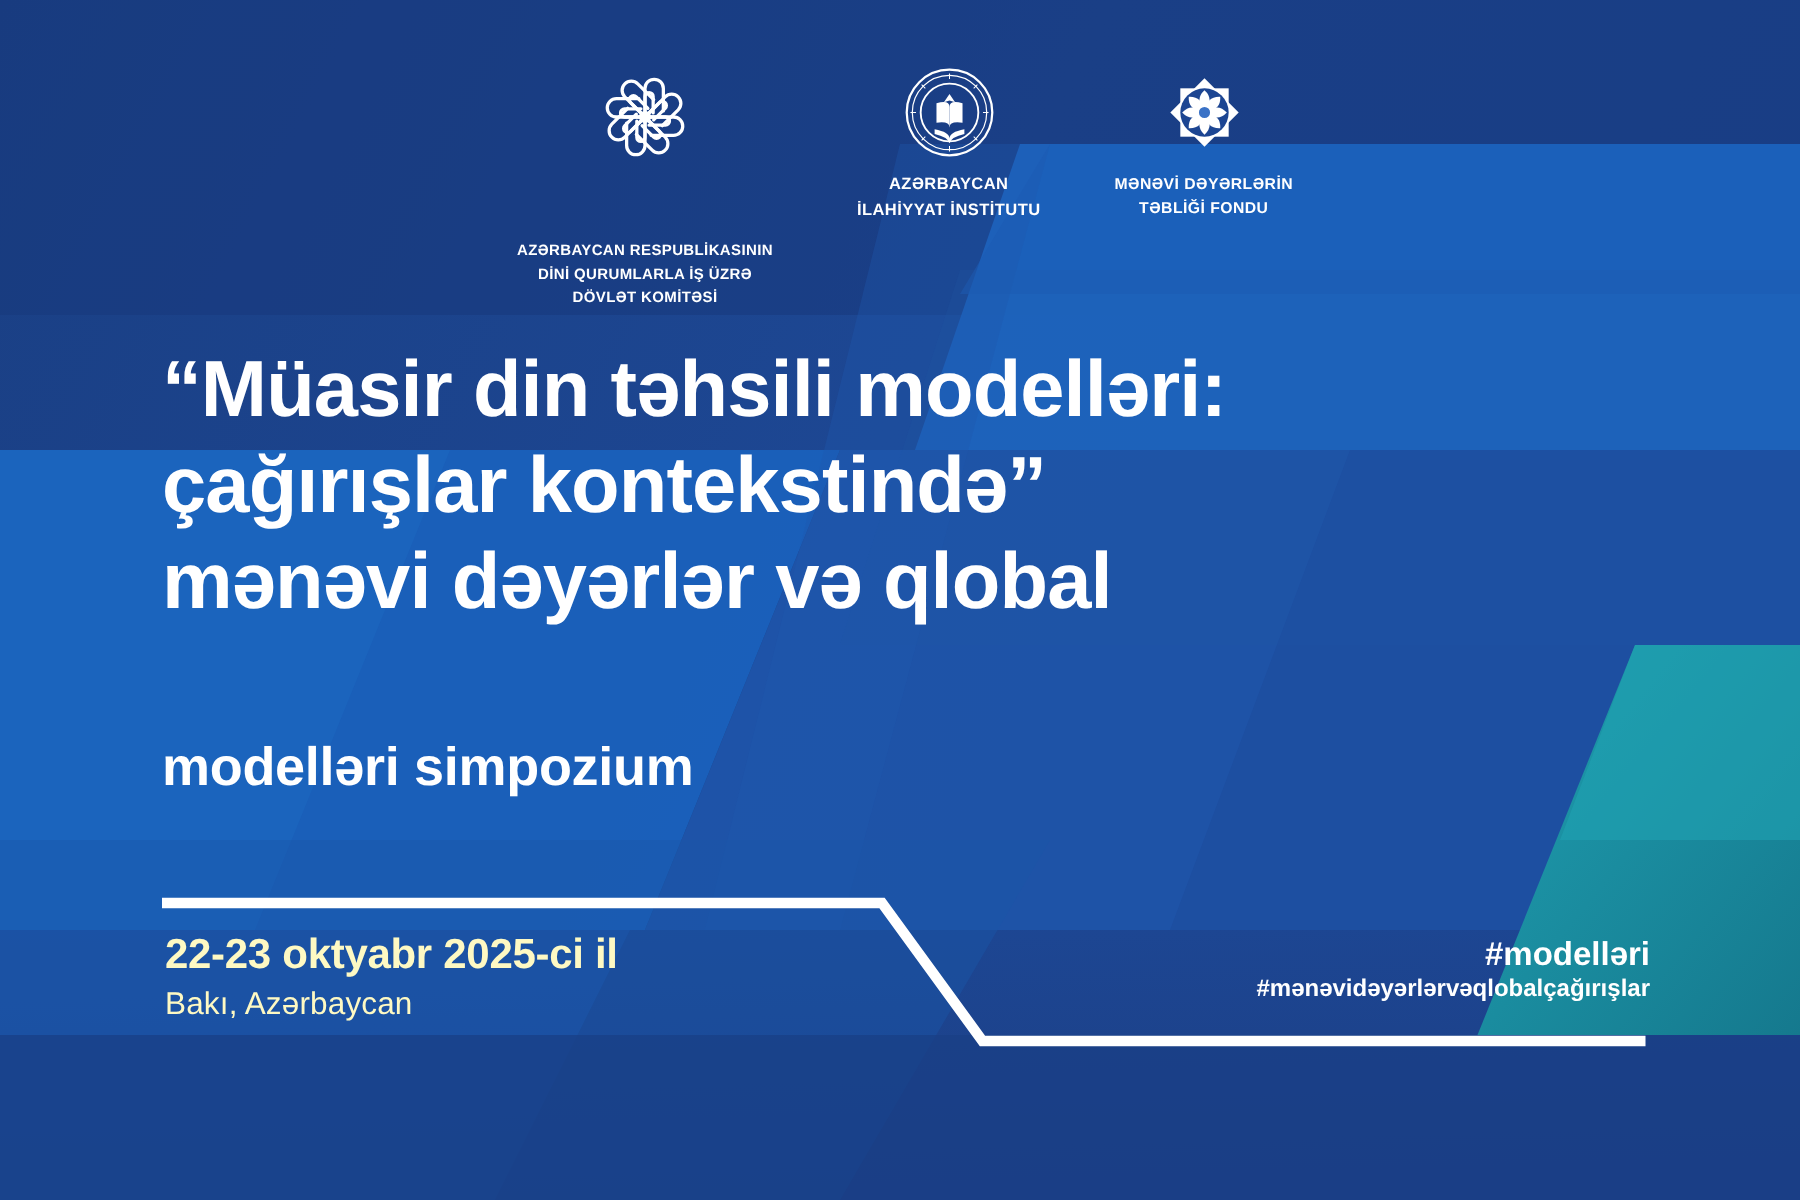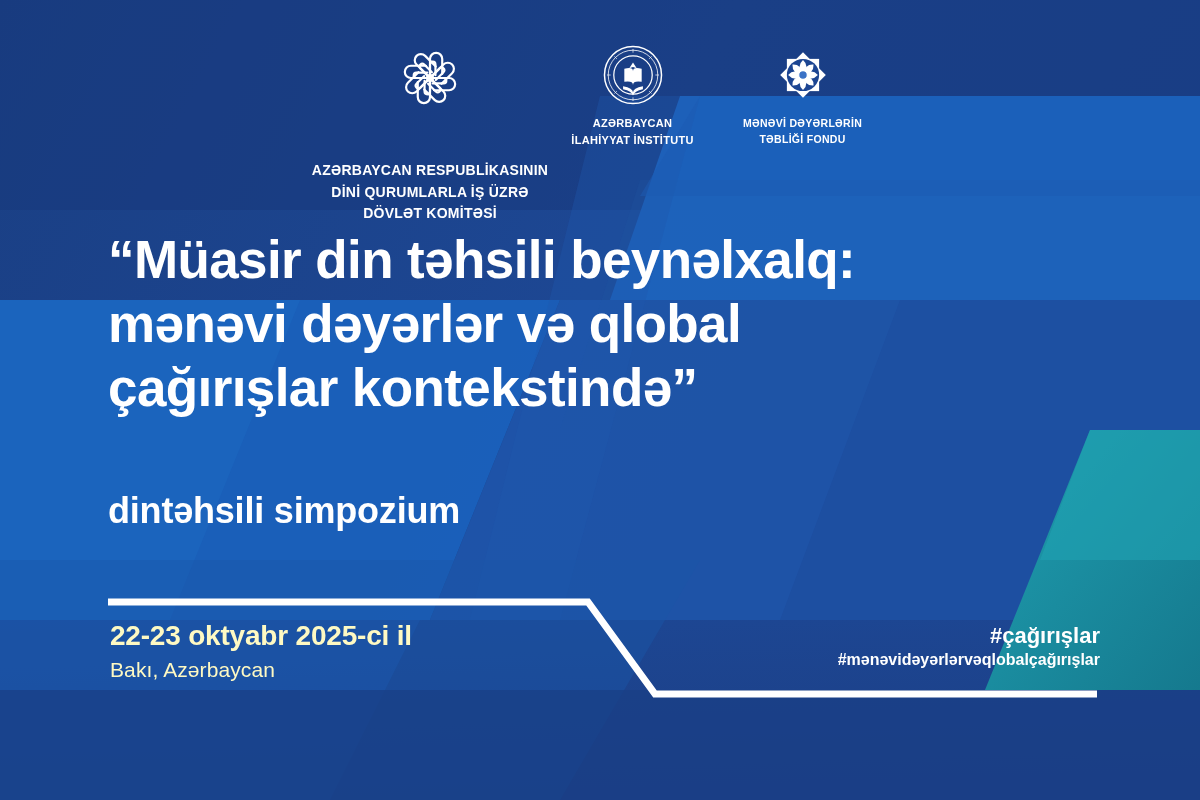--- a/index.html
+++ b/index.html
@@ -40,21 +40,21 @@
     font-size:9.5px;
     font-weight:700;
     letter-spacing:.25px;
     line-height:1.55;
     text-transform:uppercase;
     white-space:nowrap;
   }
   .lb-1 { width:200px; }
   .lb-2 { width:130px; }
   .lb-3 { width:135px;align-items:center; }
-  .lb-1 .logo-caption { font-size:14px;margin-top:48px; }
+  .lb-1 .logo-caption { font-size:10px;margin-top:48px; }
   .lb-2 .logo-caption { font-size:11px; letter-spacing:.3px; }
   .lb-3 .logo-caption { font-size:10.5px; letter-spacing:.3px; }
 
   
   .headline {
     position:absolute;
     left:108px; top:228px;
     width:860px;
     z-index:6;
     color:#ffffff;
@@ -233,30 +233,30 @@
       </svg>
       <div class="logo-caption">
         <div>MƏNƏVİ DƏYƏRLƏRİN</div>
         <div>TƏBLİĞİ FONDU</div>
       </div>
     </div>
 
   </div>
 
   <h1 class="headline">
-    <span class="ln">“Müasir din təhsili beynəlxalq:</span>
+    <span class="ln">“Müasir din təhsili modelləri:</span>
+    <span class="ln">çağırışlar kontekstində”</span>
     <span class="ln">mənəvi dəyərlər və qlobal</span>
-    <span class="ln">çağırışlar kontekstində”</span>
   </h1>
 
-  <div class="subtitle">dintəhsili simpozium</div>
+  <div class="subtitle">modelləri simpozium</div>
 
   <div class="dateblock">
     <div class="date-line">22-23 oktyabr 2025-ci il</div>
     <div class="place-line">Bakı, Azərbaycan</div>
   </div>
 
   <div class="tags">
-    <div class="tag-line-1">#çağırışlar</div>
+    <div class="tag-line-1">#modelləri</div>
     <div class="tag-line-2">#mənəvidəyərlərvəqlobalçağırışlar</div>
   </div>
 
 </div>
 
 </body></html>

